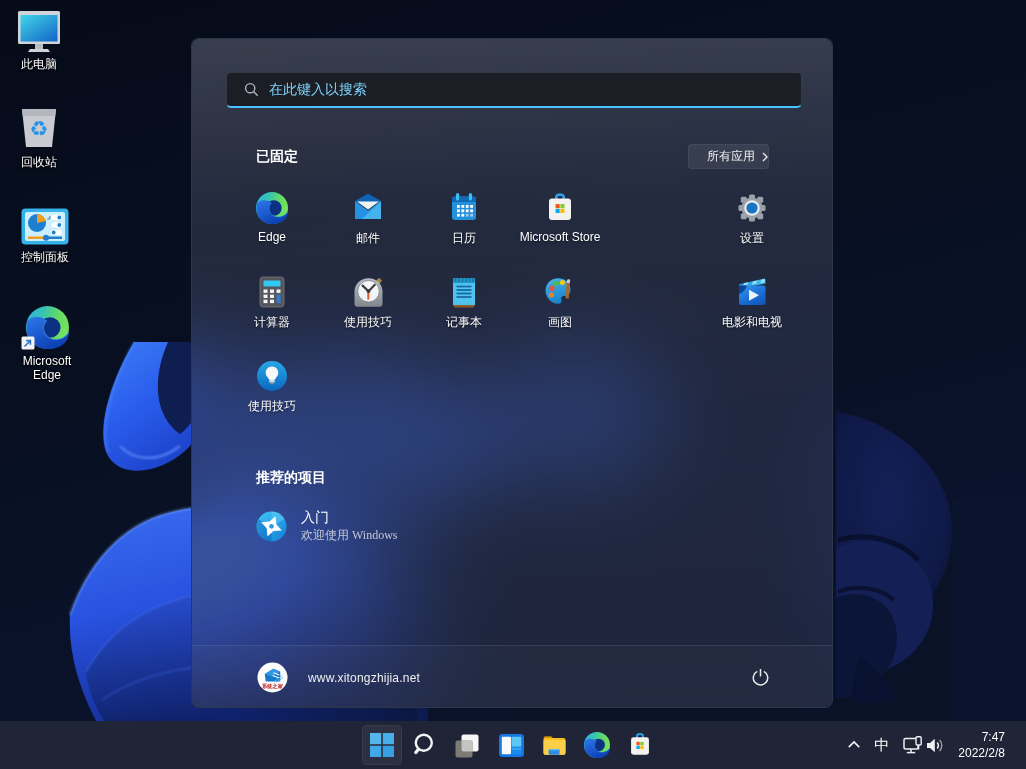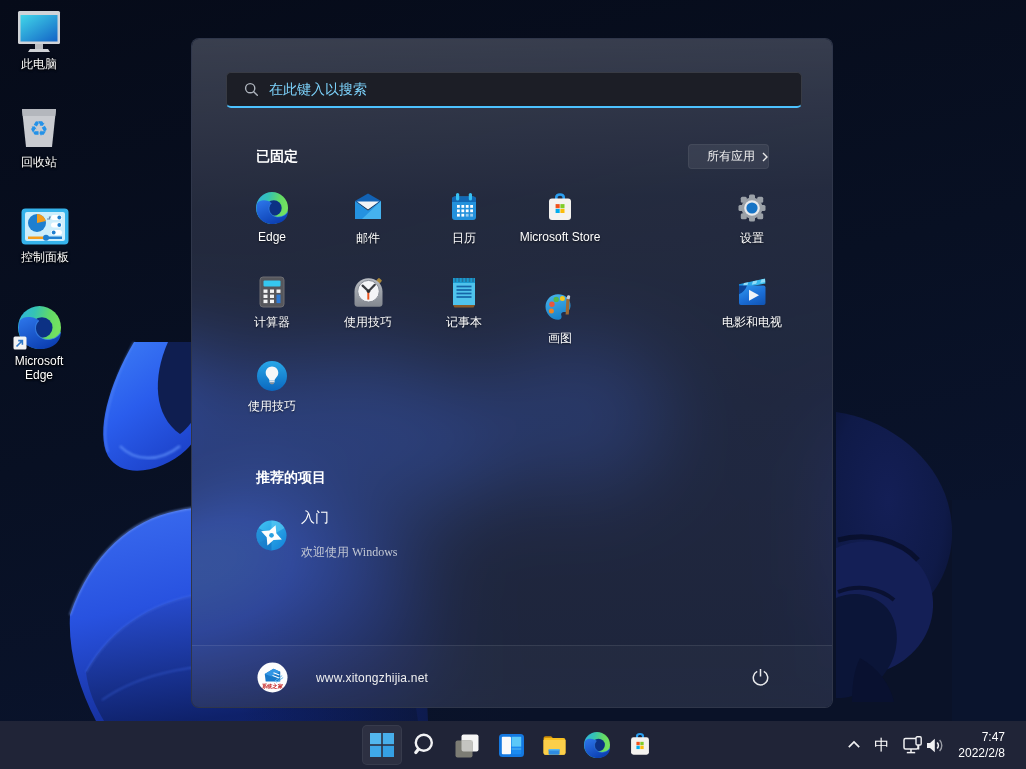--- a/index.html
+++ b/index.html
@@ -27,25 +27,25 @@
   #search svg { margin:0 10px 0 17px; }
   .seclbl { position:absolute; color:#fff; font-size:14px; font-weight:bold; }
   #allapps { position:absolute; left:496px; top:105px; width:81px; height:25px;
     background:rgba(255,255,255,0.075); border:1px solid rgba(255,255,255,0.06); border-radius:4px;
     color:#f2f2f2; font-size:12px; display:flex; align-items:center; justify-content:flex-end; gap:7px; }
   .tile { position:absolute; width:96px; text-align:center; color:#fff; font-size:12px; }
   .tile .ic { display:flex; justify-content:center; height:32px; }
   .tile .lbl { margin-top:6px; text-shadow:0 1px 2px rgba(0,0,0,0.6); white-space:nowrap; }
   #rec { position:absolute; left:64px; top:470px; display:flex; align-items:center; gap:14px;font-family:Liberation Serif, serif; }
   #rec .t1 { color:#fff; font-size:14px; }
-  #rec .t2 { color:#c3c8d4; font-size:12px; margin-top:17px; }
+  #rec .t2 { color:#c3c8d4; font-size:12px; margin-top:0; }
   #mfoot { position:absolute; left:0; top:606px; width:642px; height:64px;
     border-top:1px solid rgba(255,255,255,0.09); background:rgba(255,255,255,0.025);
     display:flex; align-items:center; }
-  #mfoot .url { color:#f0f0f0; font-size:12px; margin-left:28px; letter-spacing:0.2px; }
+  #mfoot .url { color:#f0f0f0; font-size:12px; margin-left:20px; letter-spacing:0.2px; }
   
   #bar { position:absolute; left:0; top:721px; width:1026px; height:48px; background:#202437; }
   .tbtn { position:absolute; top:4px; width:40px; height:40px; border-radius:5px;
     display:flex; align-items:center; justify-content:center; }
   #tstart { background:rgba(255,255,255,0.06); border:1px solid rgba(255,255,255,0.05); }
   #tray { position:absolute; right:0; top:0; height:48px; display:flex; align-items:center; color:#fff; }
   #clock { text-align:right; font-size:12px; color:#fff; line-height:16px; margin-right:21px; margin-left:12px; }
 </style>
 </head>
 <body>
@@ -165,21 +165,21 @@
     <circle cx="38.3" cy="9.5" r="1.9" fill="#1e7fd0"></circle>
     <circle cx="38.3" cy="17" r="1.9" fill="#1e7fd0"></circle>
     <circle cx="32.7" cy="24.5" r="1.9" fill="#1e7fd0"></circle>
     <rect x="7" y="28.5" width="18" height="2.5" fill="#f49c1c"></rect>
     <rect x="25" y="28.5" width="16" height="2.5" fill="#1e7fd0"></rect>
     <circle cx="25" cy="29.7" r="3" fill="#1e7fd0"></circle>
   </svg>
     </div>
   <div class="lbl">控制面板</div>
 </div>
-<div class="dicon" style="left:0px; top:306px;">
+<div class="dicon" style="left:8px; top:306px;">
   <div class="dic" style="position:relative;">
       <svg width="43" height="43" viewBox="0 0 32 32">
         <use href="#edgeicon"></use>
       </svg>
     <svg style="position:absolute; left:13px; top:30px;" width="14" height="14" viewBox="0 0 14 14">
       <rect x="0.5" y="0.5" width="13" height="13" rx="1.5" fill="#f2f3f4"></rect>
       <path d="M 3.5,10.5 L 9,5 M 5.2,4.6 L 9.4,4.6 L 9.4,8.8" fill="none" stroke="#2e77c8" stroke-width="1.6"></path>
     </svg>
   </div>
   <div class="lbl">Microsoft<br>Edge</div>
@@ -408,21 +408,21 @@
             <line x1="5.5" y1="10.5" x2="20.5" y2="10.5"></line>
             <line x1="5.5" y1="14" x2="20.5" y2="14"></line>
             <line x1="5.5" y1="17.5" x2="20.5" y2="17.5"></line>
             <line x1="5.5" y1="21" x2="20.5" y2="21"></line>
           </g>
       <path d="M 2,29 L 24,29 L 22.5,31.5 L 3.5,31.5 Z" fill="#8a5a28"></path>
     </svg>
       </div>
     <div class="lbl">记事本</div>
   </div>
-  <div class="tile" style="left:320px; top:253px;">
+  <div class="tile" style="left:320px; top:237px;">
     <div class="ic">
         <svg width="32" height="32" viewBox="0 0 32 32">
       <defs>
             <linearGradient id="pal" x1="0" y1="0" x2="0.3" y2="1">
         <stop offset="0" stop-color="#47b4ec"></stop>
               <stop offset="1" stop-color="#1b84cc"></stop>
       </linearGradient>
           </defs>
       <path d="M 26.5,13.5 C 26.5,7 21,2.2 14,2.2 C 7,2.2 1.5,7.6 1.5,14.6 C 1.5,21.8 7.2,27.8 14.2,27.8 C 16.2,27.8 17.6,26.5 17.6,24.8 C 17.6,23.8 17.1,23.2 17.1,22.3 C 17.1,20.9 18.2,19.9 19.7,19.9 L 22,19.9 C 24.6,19.9 26.5,17.2 26.5,13.5 Z" fill="url(#pal)"></path>
       <circle cx="7.9" cy="12.3" r="2.7" fill="#e8563c"></circle>

